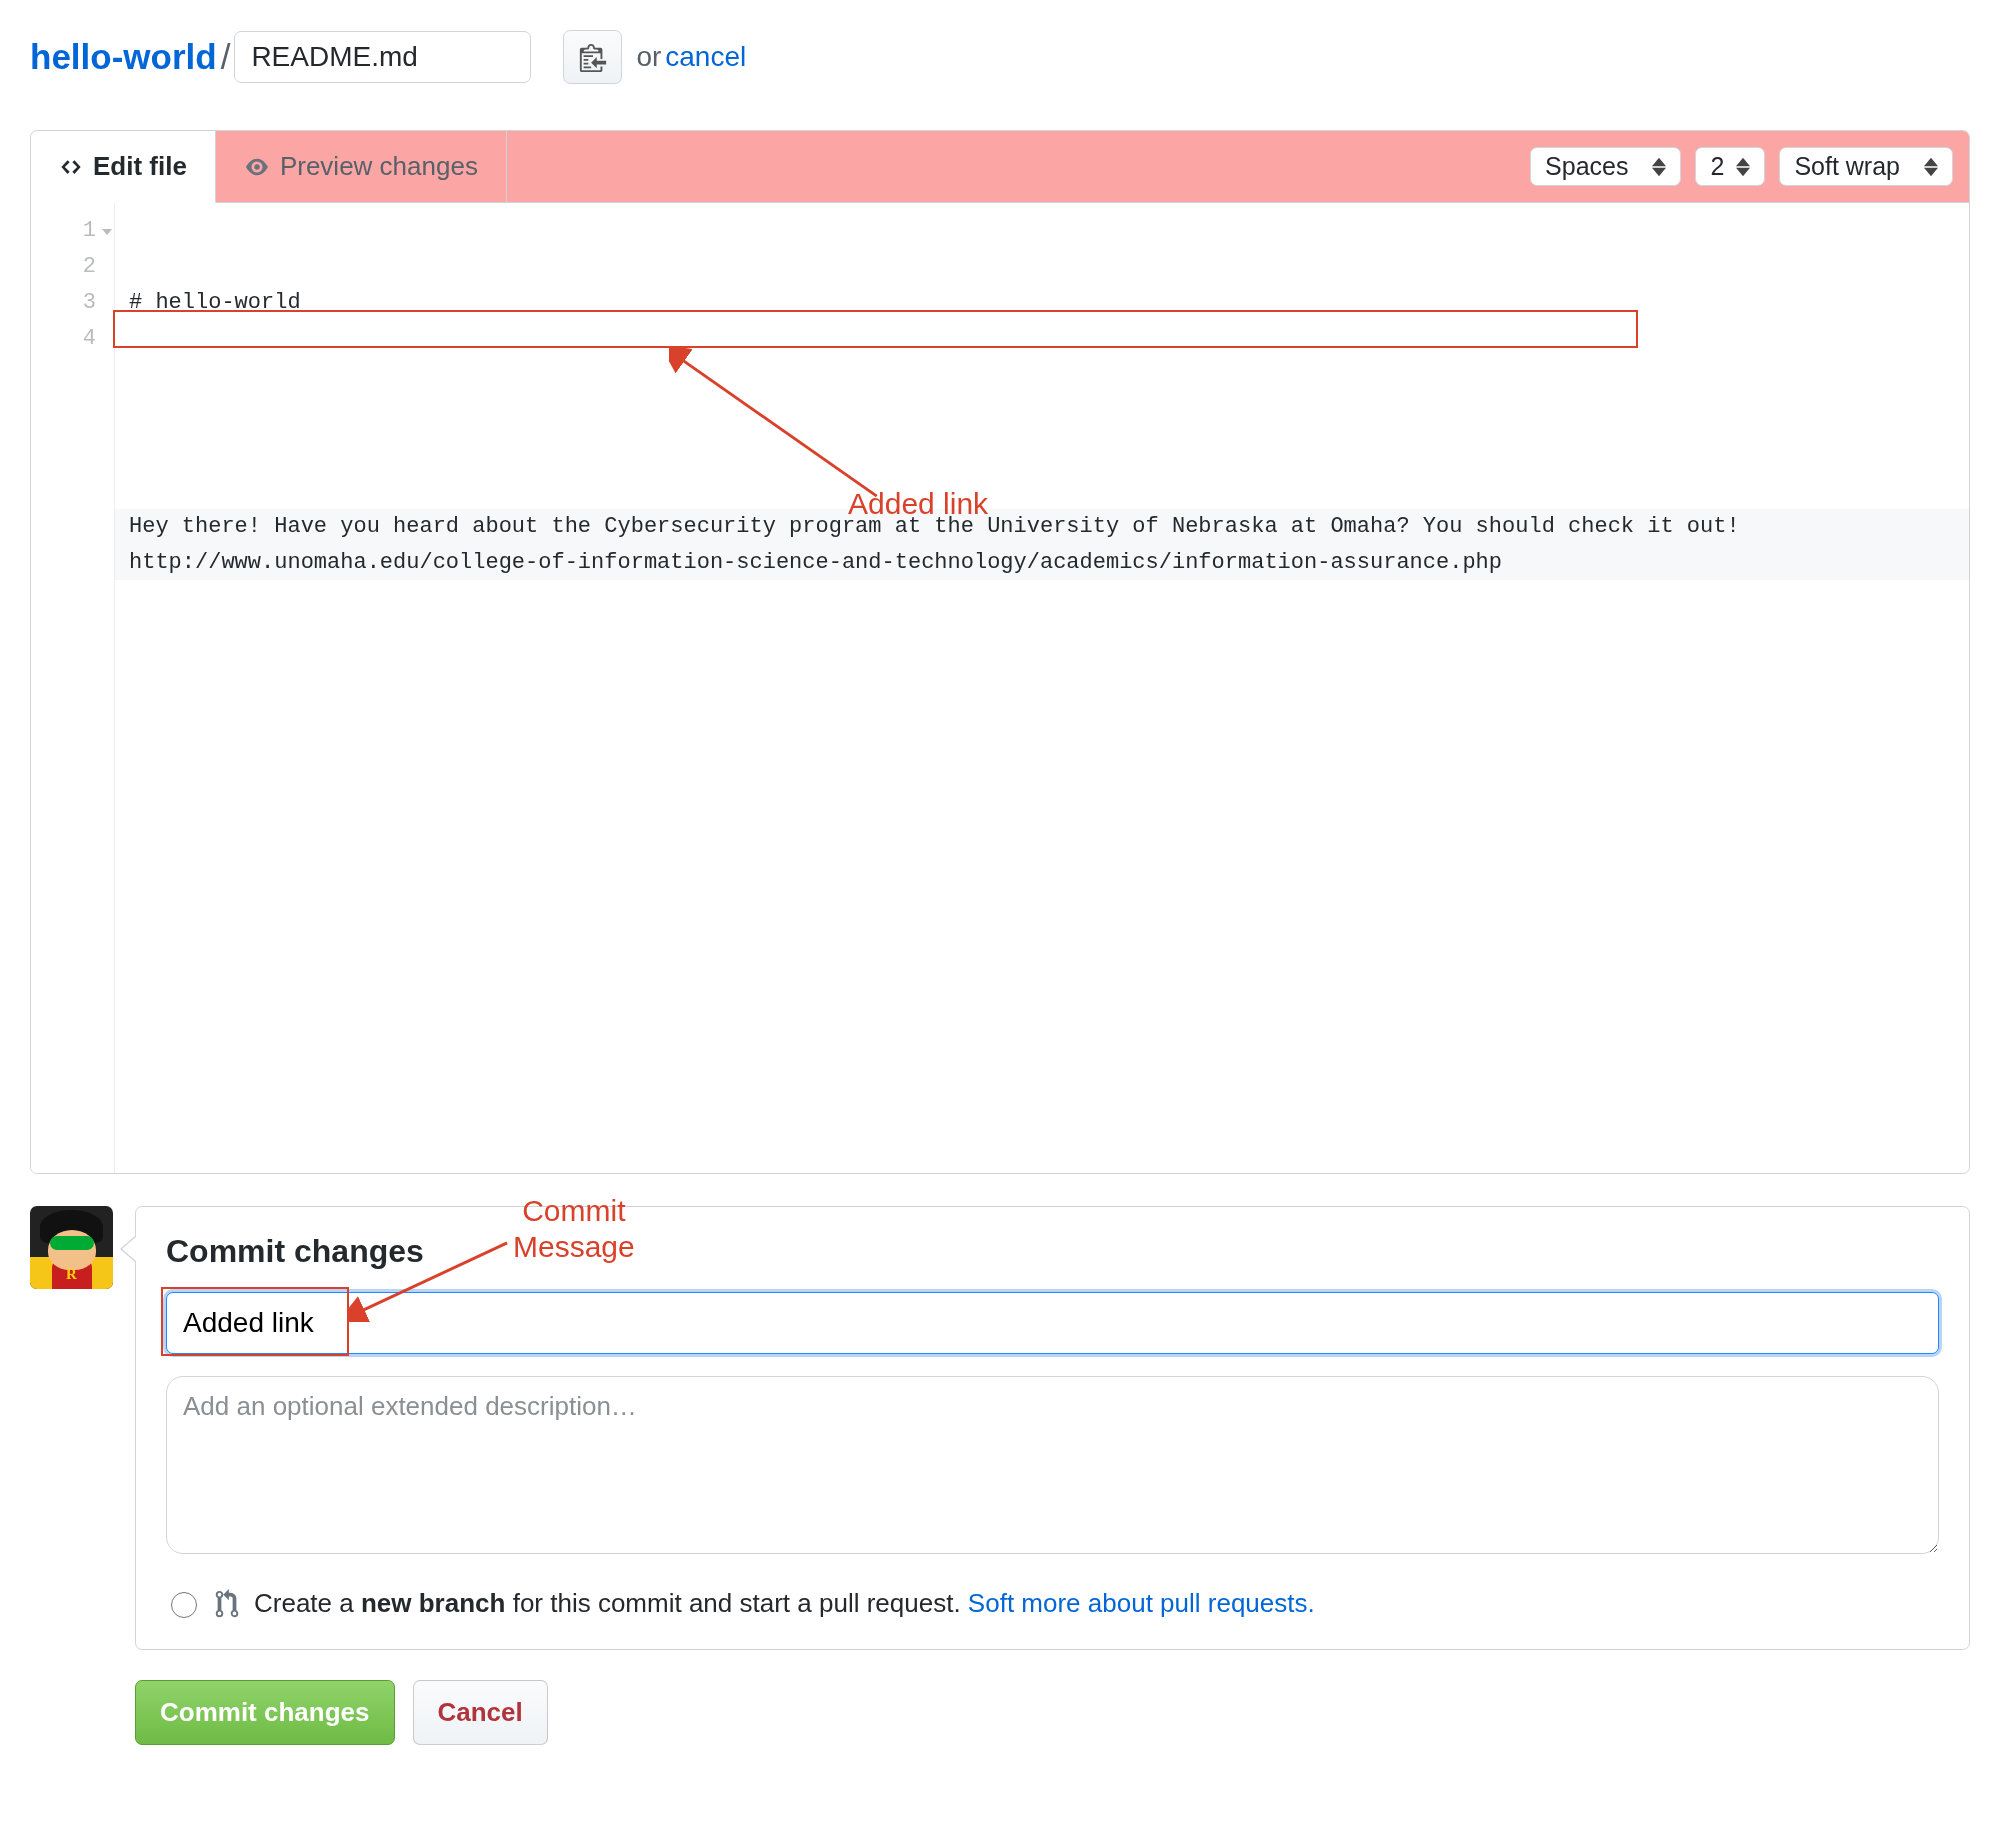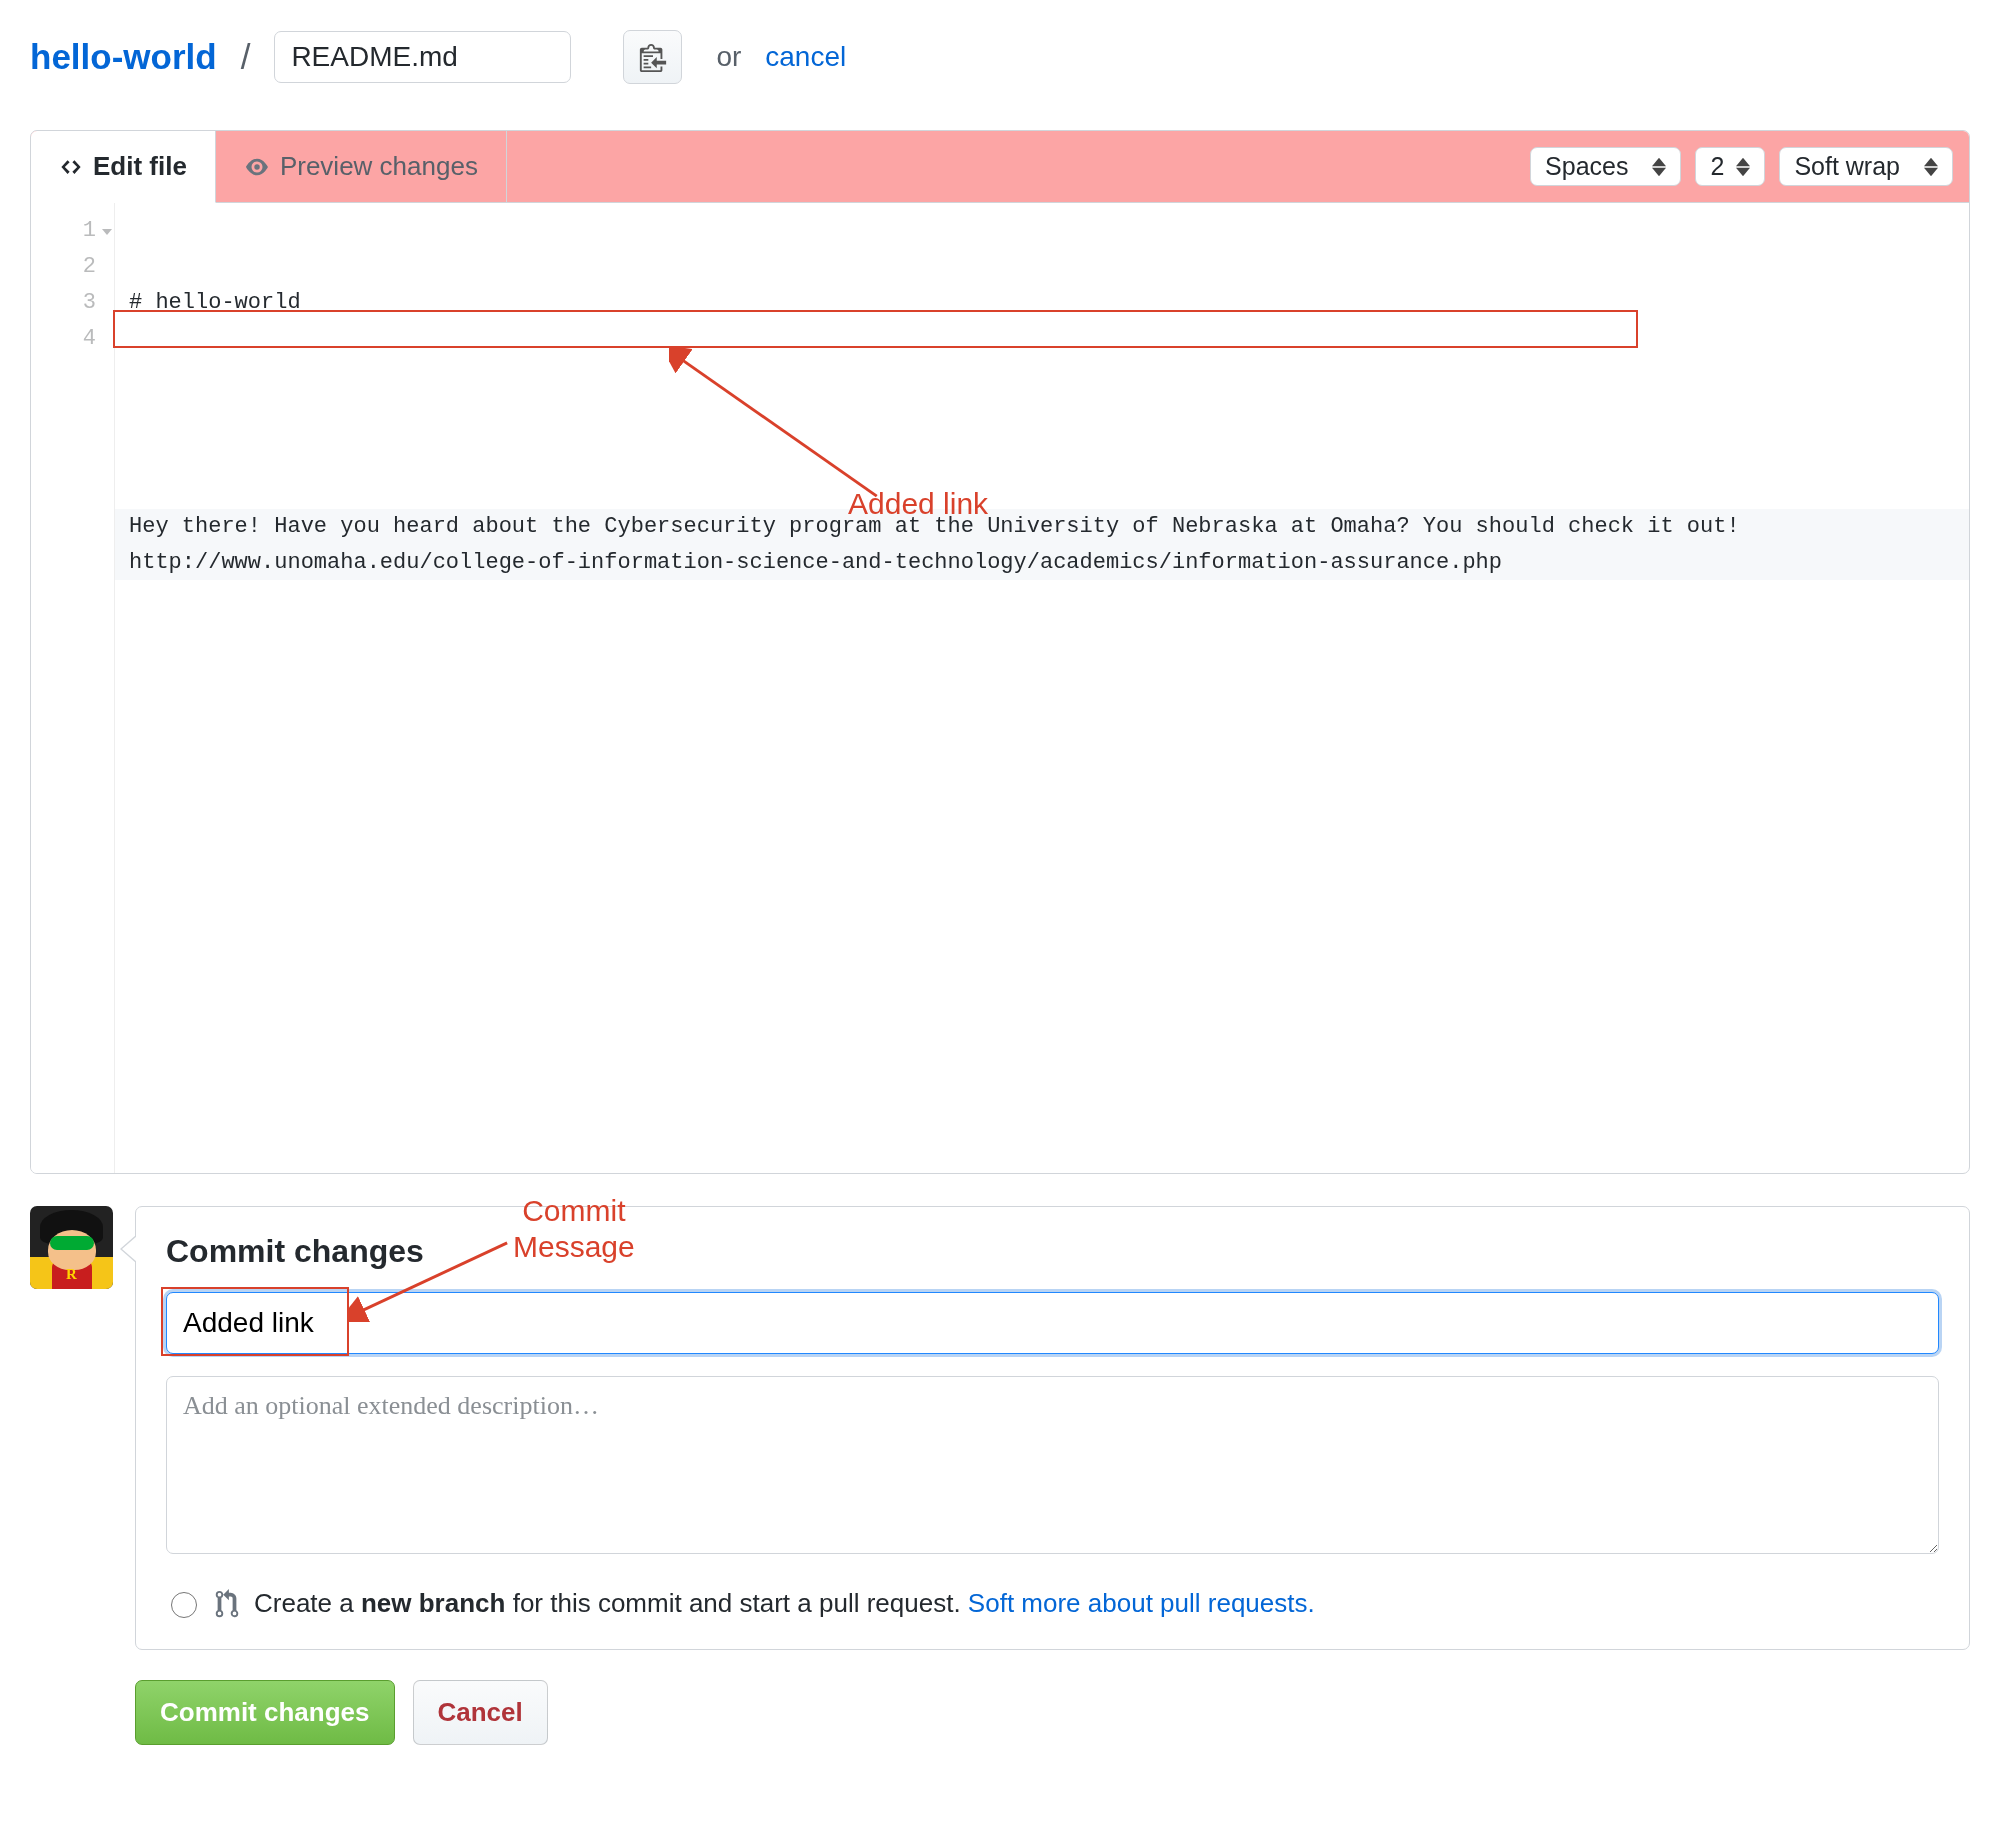--- a/index.html
+++ b/index.html
@@ -8,21 +8,21 @@
     padding: 30px;
     font-family: -apple-system, BlinkMacSystemFont, "Segoe UI", Helvetica, Arial, sans-serif;
     font-size: 25px;
     color: #24292e;
     background: #fff;
     width: 2000px;
   }
   .breadcrumb {
     display: flex;
     align-items: center;
-    gap: 24px;
+    gap: 4px;
     margin-bottom: 46px;
   }
   .repo-link {
     color: #0366d6;
     font-weight: 600;
     font-size: 35px;
     cursor: pointer;
   }
   .sep {
     color: #586069;
@@ -216,24 +216,24 @@
     outline: none;
     box-shadow: 0 0 0 3px rgba(3,102,214,0.28);
     border-color: #2188ff;
   }
   .desc-area {
     width: 100%;
     margin-top: 22px;
     font-size: 26px;
     padding: 14px 16px;
     border: 1px solid #d1d5da;
-    border-radius: 7px;
+    border-radius: 17px;
     min-height: 178px;
     resize: vertical;
-    font-family: Liberation Serif, serif;
+    font-family: Liberation Sans, sans-serif;
     color: #333;
   }
   .desc-area::placeholder { color: #8a8f94; }
 
   .radio-row {
     display: flex;
     align-items: center;
     gap: 14px;
     margin-top: 28px;
     font-size: 26px;

